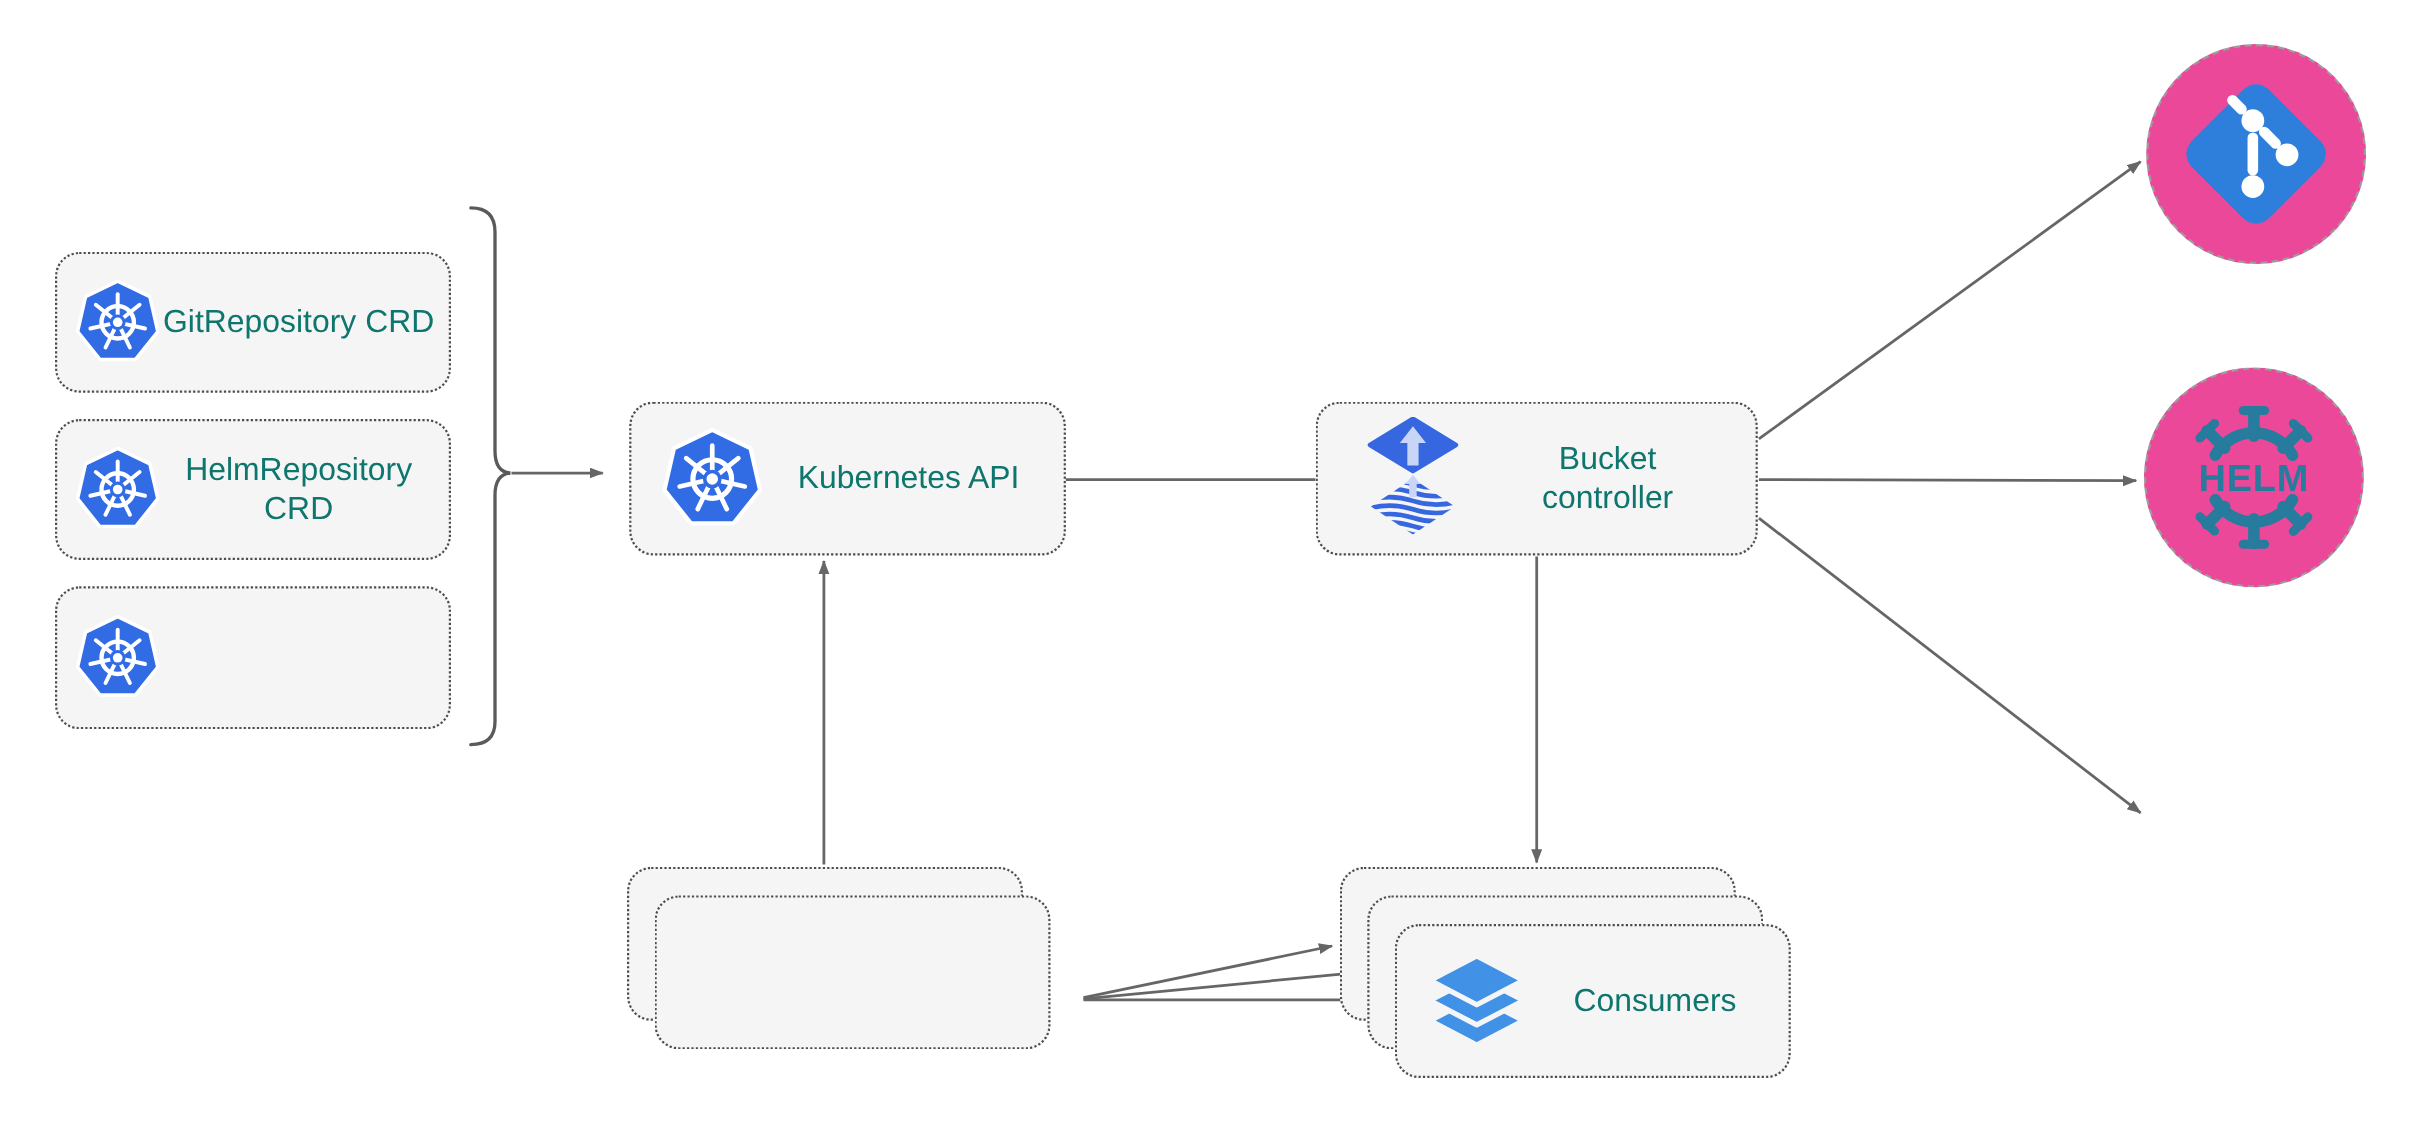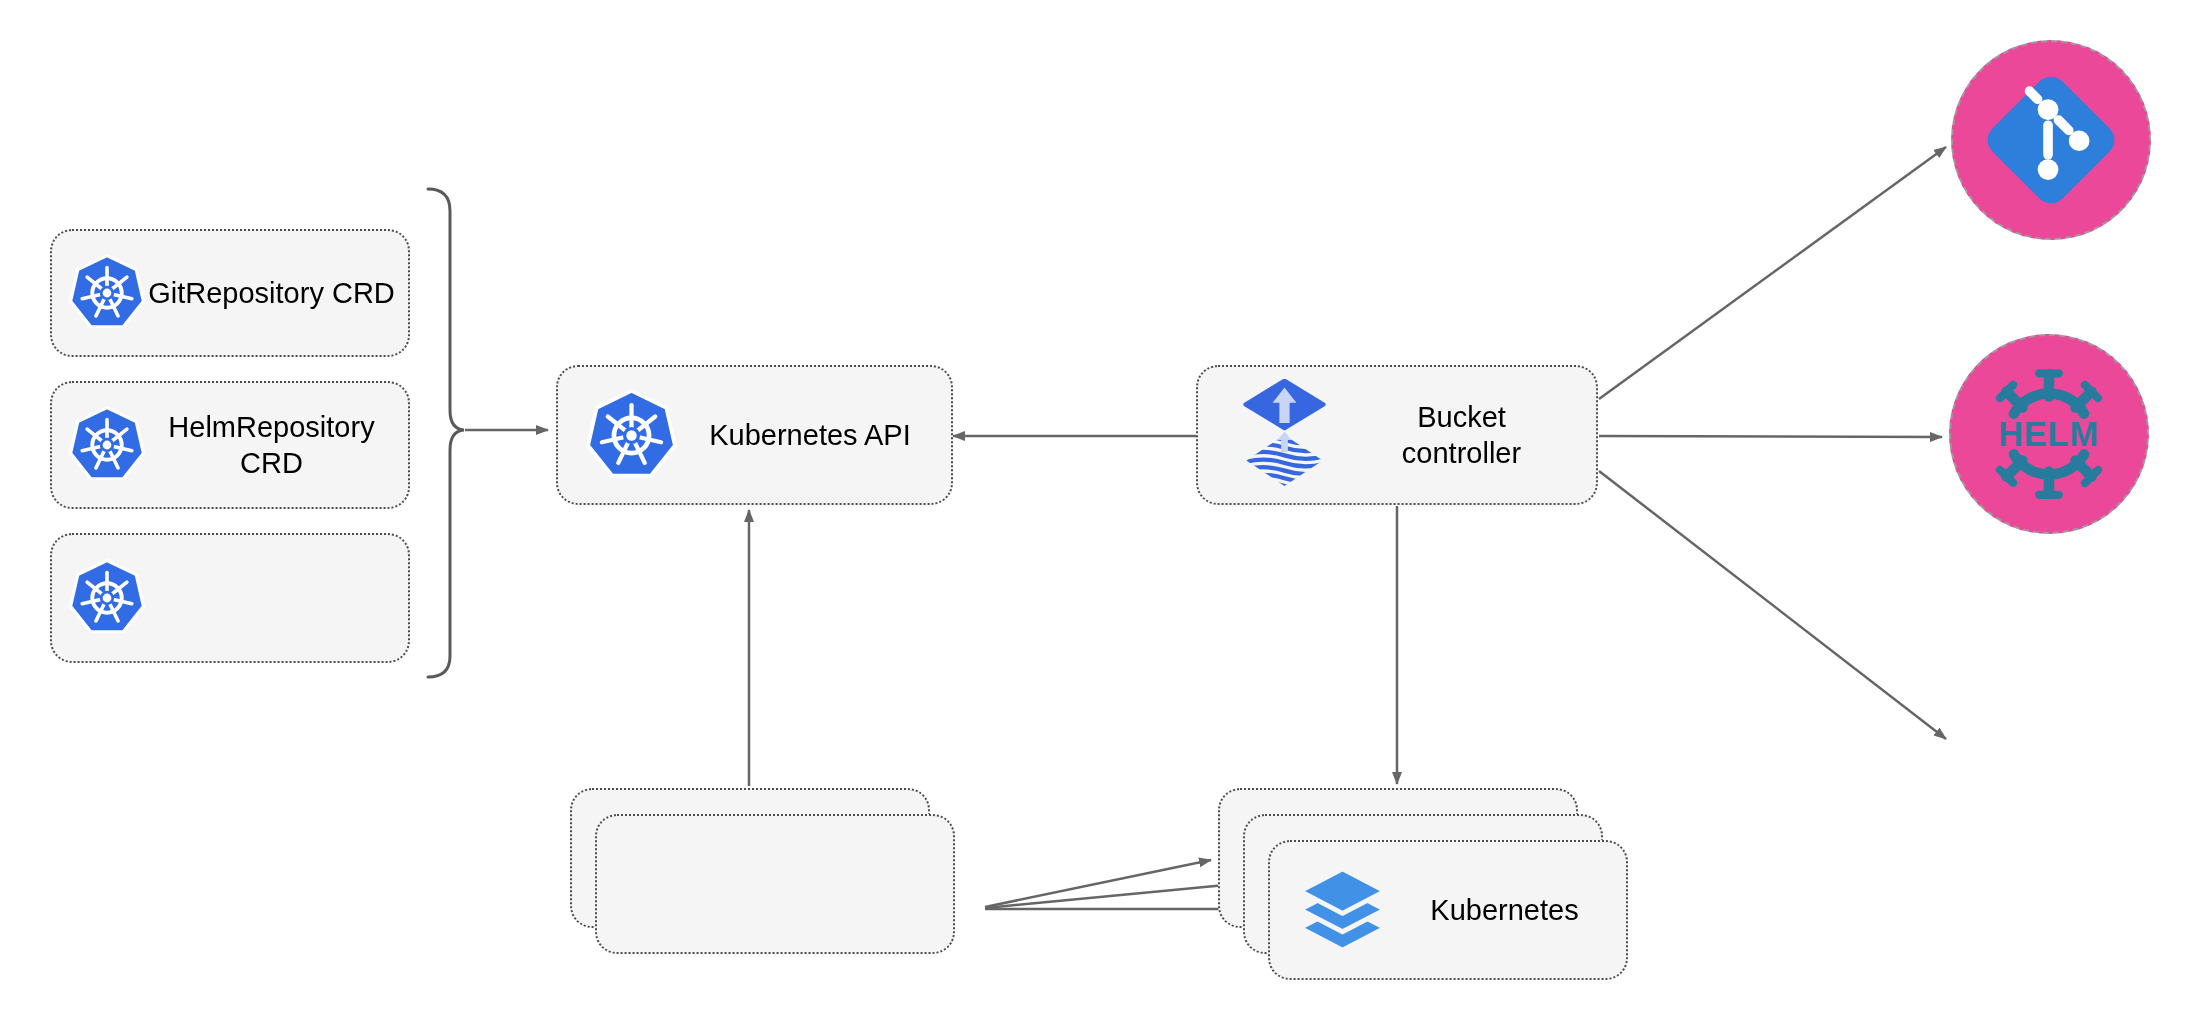--- a/index.html
+++ b/index.html
@@ -1,25 +1,25 @@
 <!DOCTYPE html>
 <html><head>
 <meta charset="utf-8">
 <style>
   html,body{margin:0;padding:0;background:#ffffff;}
   .canvas{position:relative;width:2196px;height:1030px;background:#ffffff;
           font-family:"Liberation Sans",sans-serif;overflow:hidden;}
   svg.connectors{position:absolute;left:0;top:0;width:2196px;height:1030px;z-index:0;}
   .node{position:absolute;background:#F5F5F5;border:2px dotted #4C4C4C;border-radius:22px;
         box-sizing:border-box;display:flex;align-items:center;z-index:2;}
-  .node .label{font-size:29px;color:#000000;line-height:36px;text-align:center;}
+  .node .label{font-size:29px;color:#0f766e;line-height:36px;text-align:center;}
   .crd{left:50px;width:360px;height:128px;}
   .crd .icon{margin-left:15px;width:80px;height:78px;flex:none;}
   .crd .label{flex:1;padding-right:12px;}
-  .api-box{left:556px;top:365px;width:397px;height:140px;justify-content:center;}
+  .api-box{left:572px;top:365px;width:397px;height:140px;justify-content:center;}
   .api-box .icon{margin-left:26px;width:95px;height:93px;flex:none;}
   .api-box .label{flex:1;white-space:nowrap;padding-right:10px;}
   .src-box{left:1196px;top:365px;width:402px;height:140px;}
   .src-box .icon{margin-left:44px;width:85px;height:112px;flex:none;}
   .src-box .label{flex:1;padding:0 50px;}
   .stack{position:absolute;z-index:2;}
   .stack .node{position:absolute;width:360px;height:140px;}
   .stack .b0{left:0;top:0;}
   .stack .b1{left:25px;top:26px;}
   .stack .b2{left:50px;top:52px;}
@@ -156,21 +156,21 @@
 
   <div class="stack artifacts-stack">
     <div class="node b0"></div>
     <div class="node b1"></div>
     <div class="node b2">
       <span class="icon">
         <svg viewBox="0 0 100 90">
             <use href="#icon-layers"></use>
           </svg>
         </span>
-      <span class="label">Kubernetes</span>
+      <span class="label">Consumers</span>
     </div>
   </div>
 
   <div class="circle circle-git">
     <svg viewBox="0 0 100 100" style="width:148px;height:148px;">
       <rect x="16.5" y="16.5" width="67" height="67" rx="11" transform="rotate(45 50 50)" fill="#2E7FDB"></rect>
       <g stroke="#FFFFFF" stroke-width="6.5" stroke-linecap="round" fill="none">
         <path d="M35.5 17 L41 22.5"></path>
         <path d="M55 36.5 L62 43.5"></path>
         <path d="M48 40 L48 60"></path>

